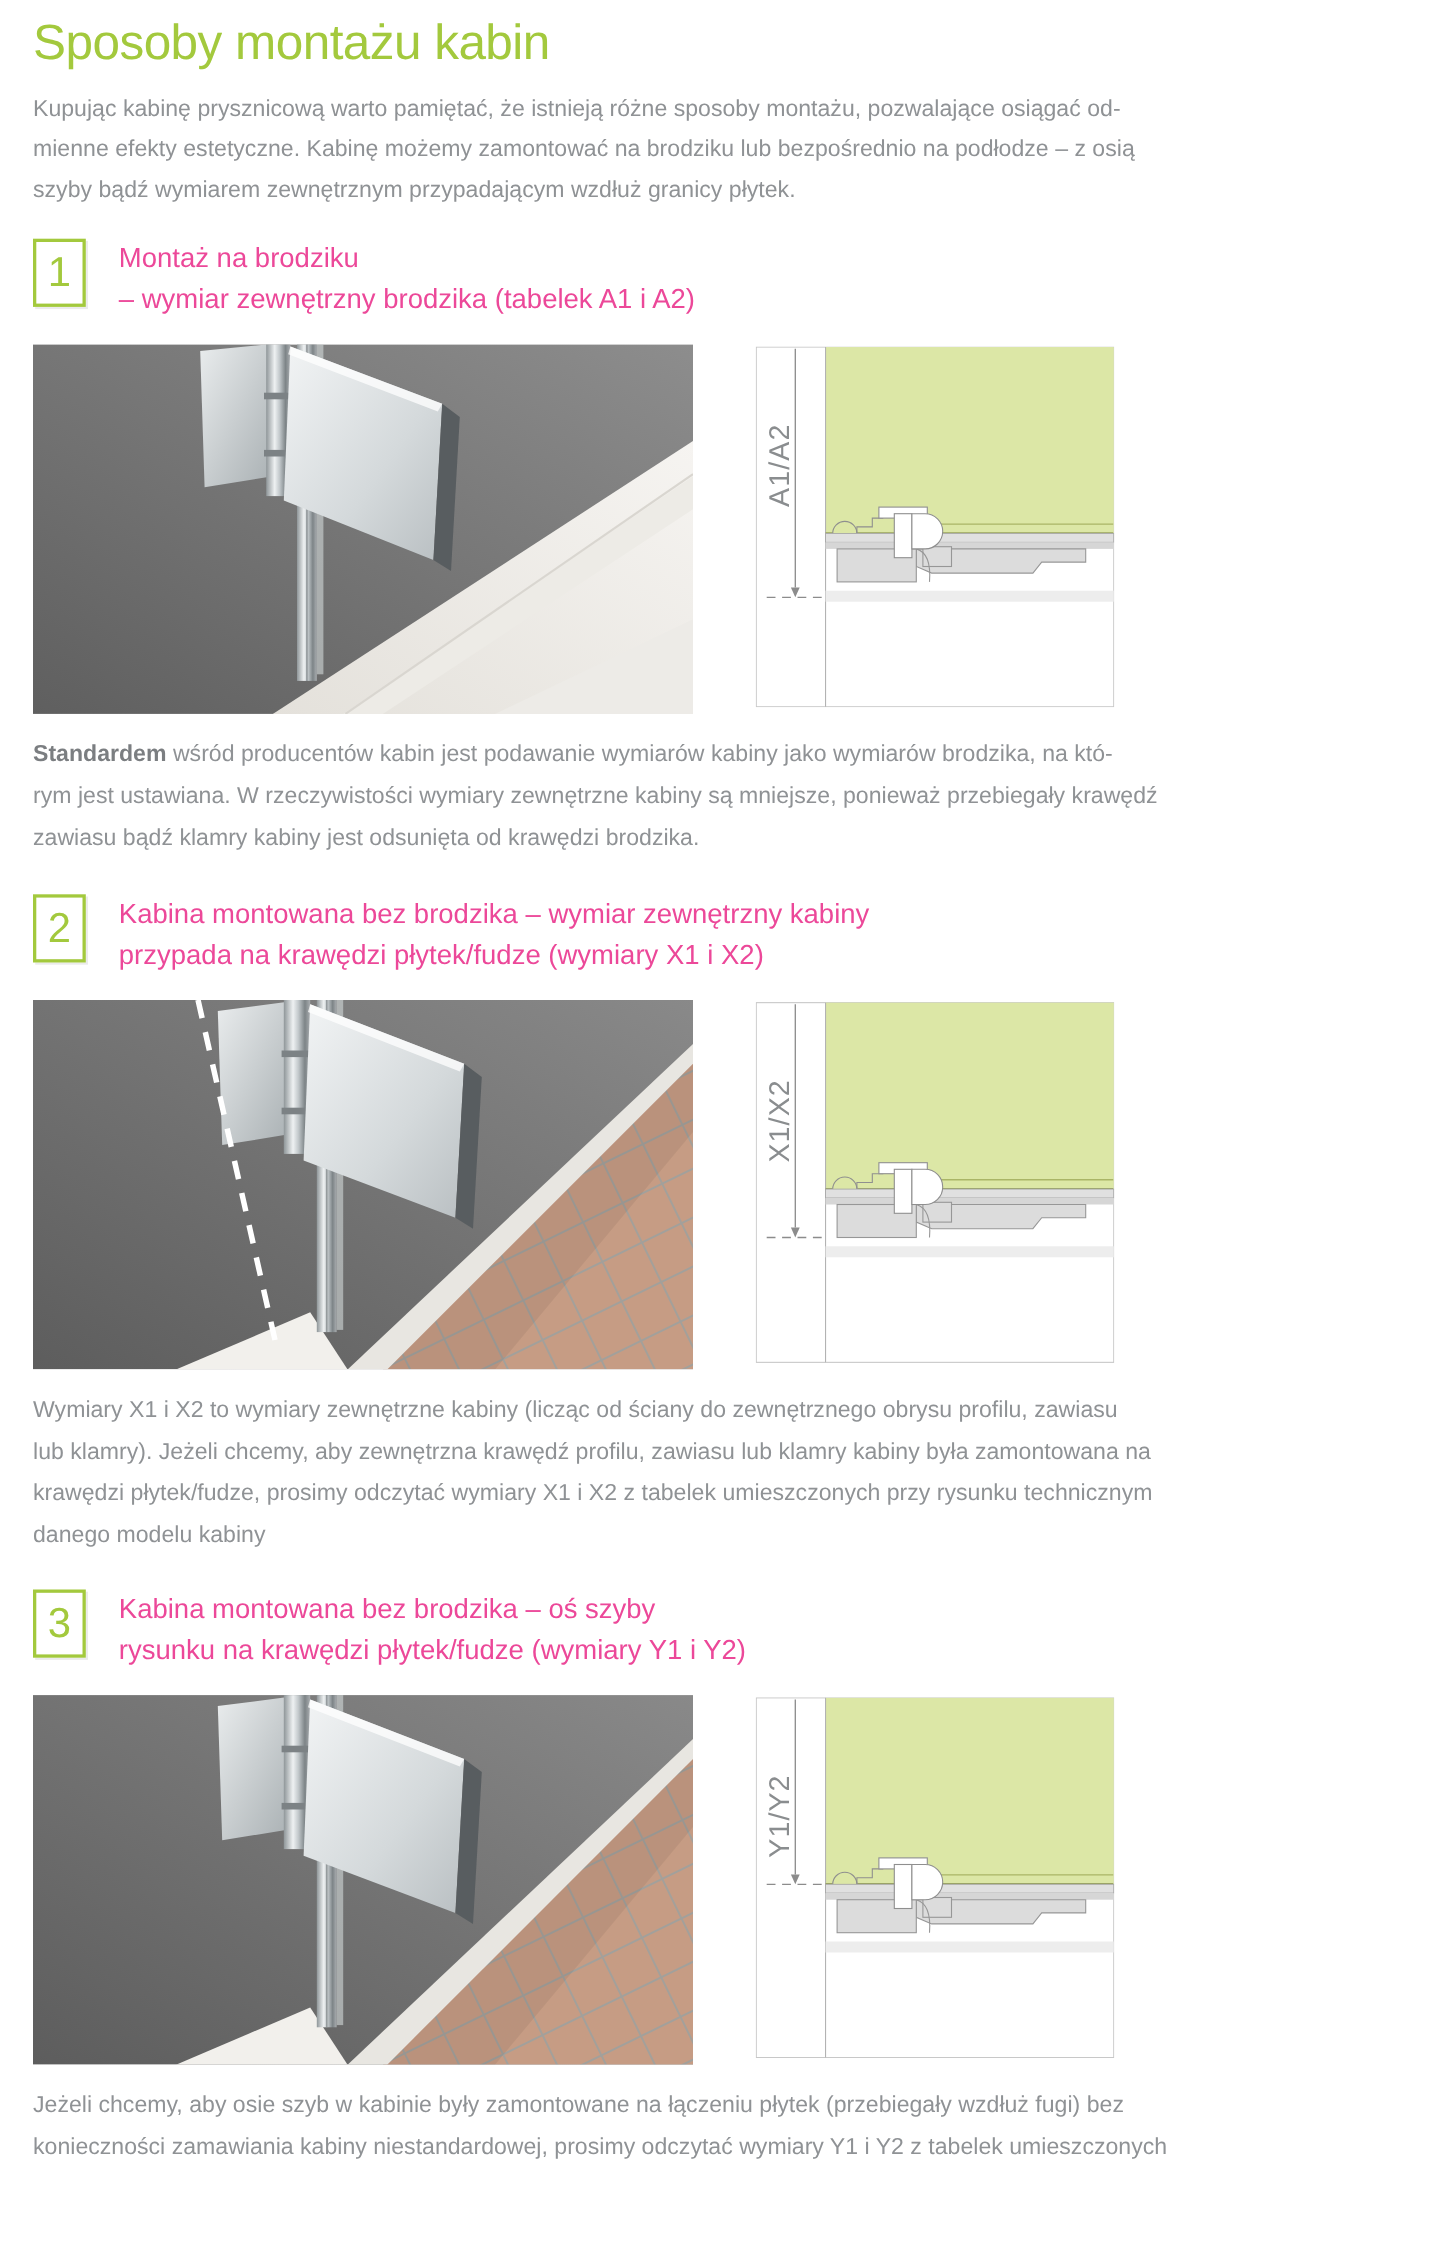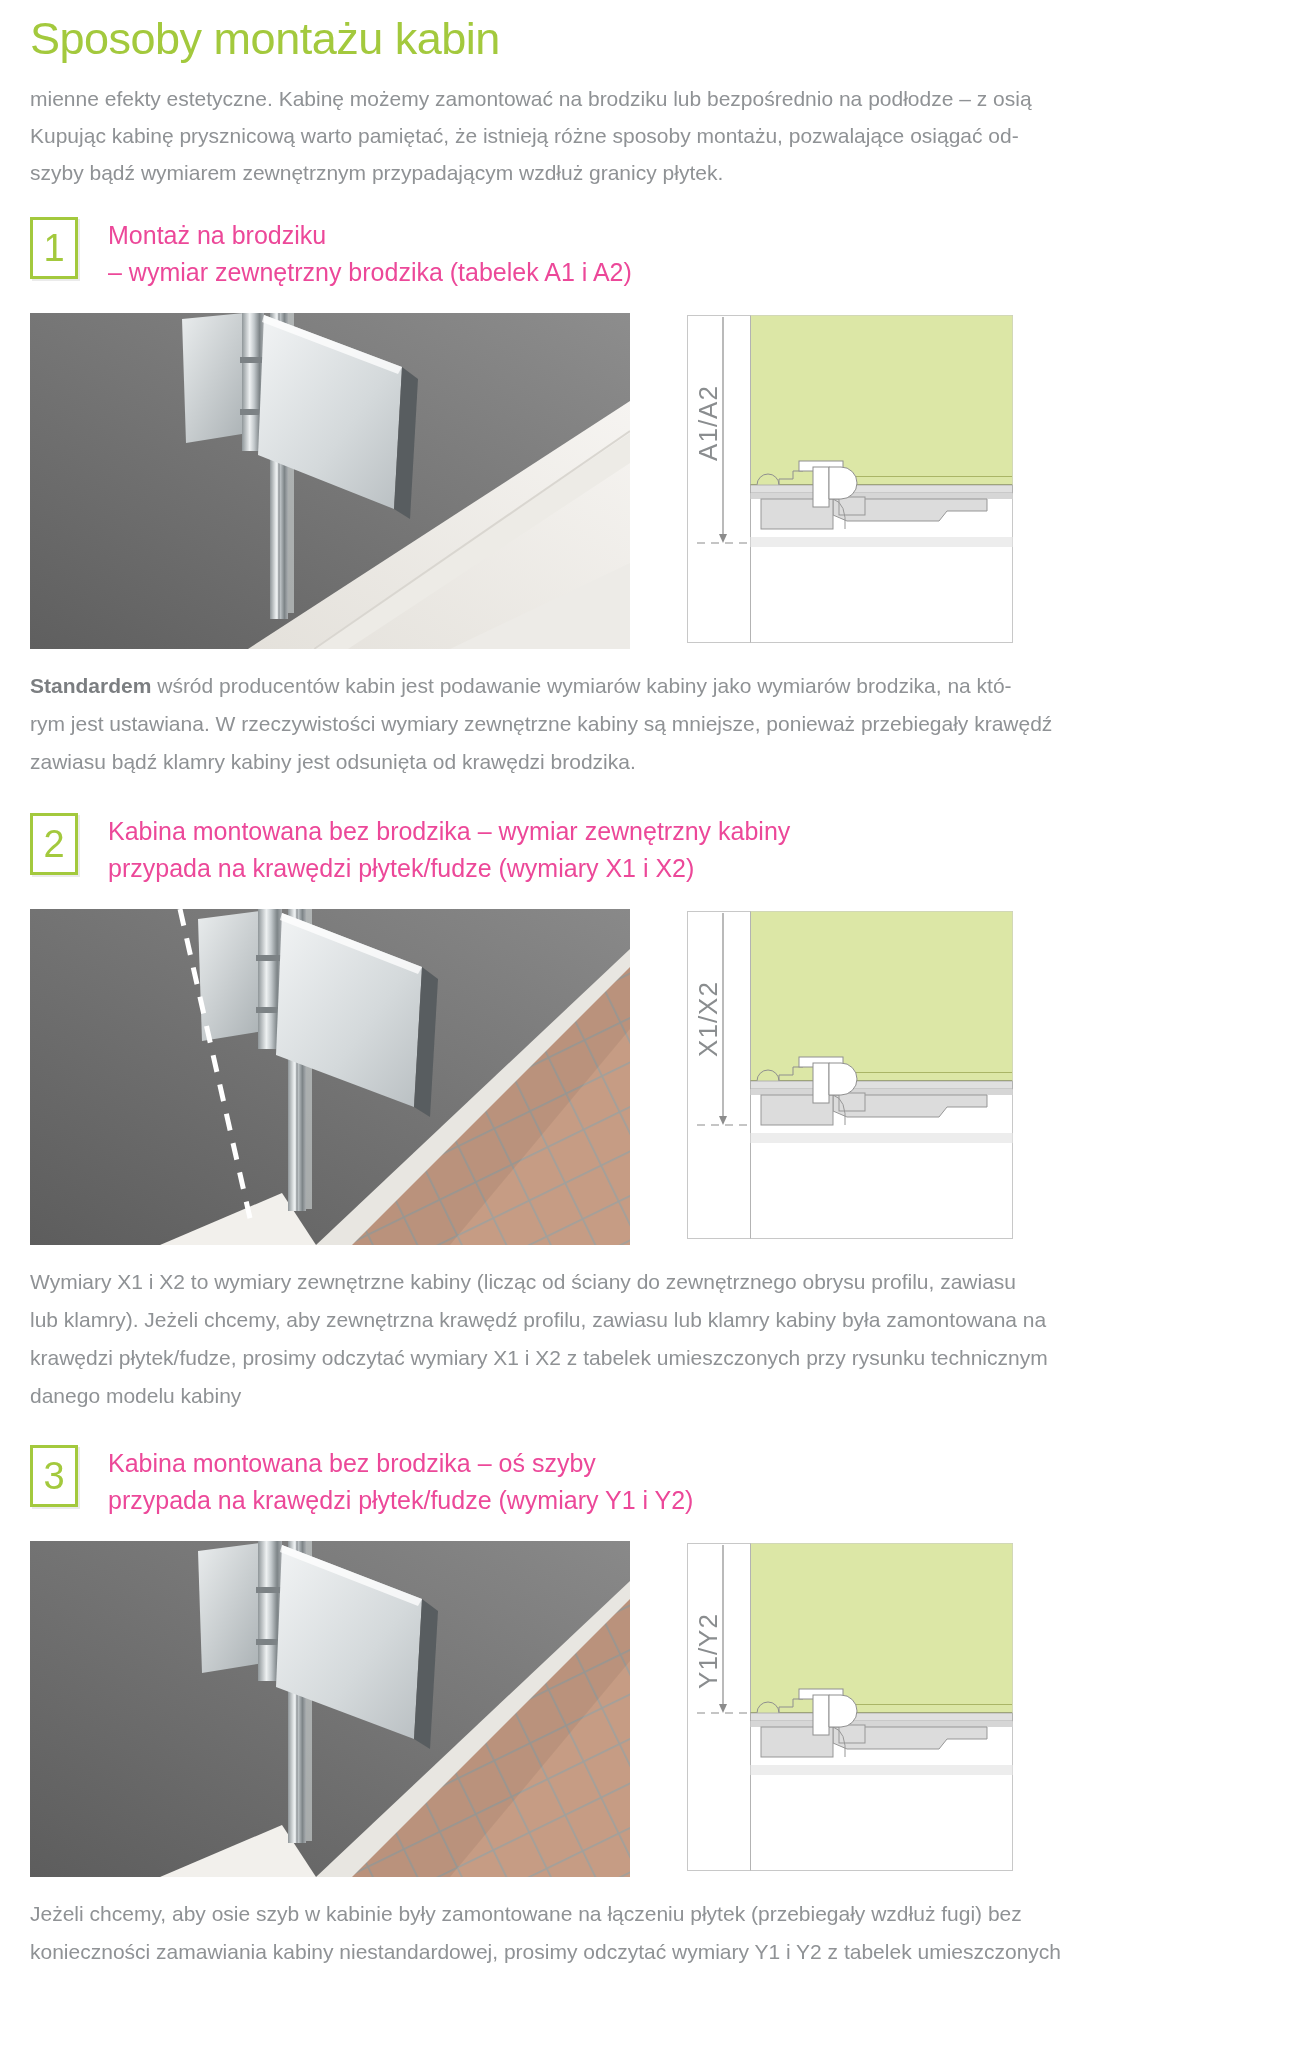--- a/index.html
+++ b/index.html
@@ -51,22 +51,22 @@
   }
 </style>
 </head>
 <body>
 
 <div class="page">
 
   <h1 class="page-title">Sposoby montażu kabin</h1>
 
   <p class="intro">
+    <span>Kupując kabinę prysznicową warto pamiętać, że istnieją różne sposoby montażu, pozwalające osiągać od-</span>
     <span>mienne efekty estetyczne. Kabinę możemy zamontować na brodziku lub bezpośrednio na podłodze – z osią</span>
-    <span>Kupując kabinę prysznicową warto pamiętać, że istnieją różne sposoby montażu, pozwalające osiągać od-</span>
     <span>szyby bądź wymiarem zewnętrznym przypadającym wzdłuż granicy płytek.</span>
   </p>
 
   <div class="section-header">
     <div class="num-badge">1</div>
     <h2 class="section-heading">
       <span>Montaż na brodziku</span>
       <span>– wymiar zewnętrzny brodzika (tabelek A1 i A2)</span>
     </h2>
   </div>
@@ -240,21 +240,21 @@
     <strong></strong><span>Wymiary X1 i X2 to wymiary zewnętrzne kabiny (licząc od ściany do zewnętrznego obrysu profilu, zawiasu</span>
     <span class="line">lub klamry). Jeżeli chcemy, aby zewnętrzna krawędź profilu, zawiasu lub klamry kabiny była zamontowana na</span>
     <span class="line">krawędzi płytek/fudze, prosimy odczytać wymiary X1 i X2 z tabelek umieszczonych przy rysunku technicznym</span>
     <span class="line">danego modelu kabiny</span>
   </p>
 
   <div class="section-header" style="margin-top:30px;">
     <div class="num-badge">3</div>
     <h2 class="section-heading">
       <span>Kabina montowana bez brodzika – oś szyby</span>
-      <span>przypada na krawędzi płytek/fudze (wymiary Y1 i Y2)</span>
+      <span>rysunku na krawędzi płytek/fudze (wymiary Y1 i Y2)</span>
     </h2>
   </div>
 
   <div class="media-row">
 
     <div class="photo">
       <svg width="600" height="336" viewBox="0 0 600 336">
         <defs>
           <linearGradient id="wall3" x1="1" y1="0" x2="0" y2="1">
             <stop offset="0" stop-color="#898989"></stop>

